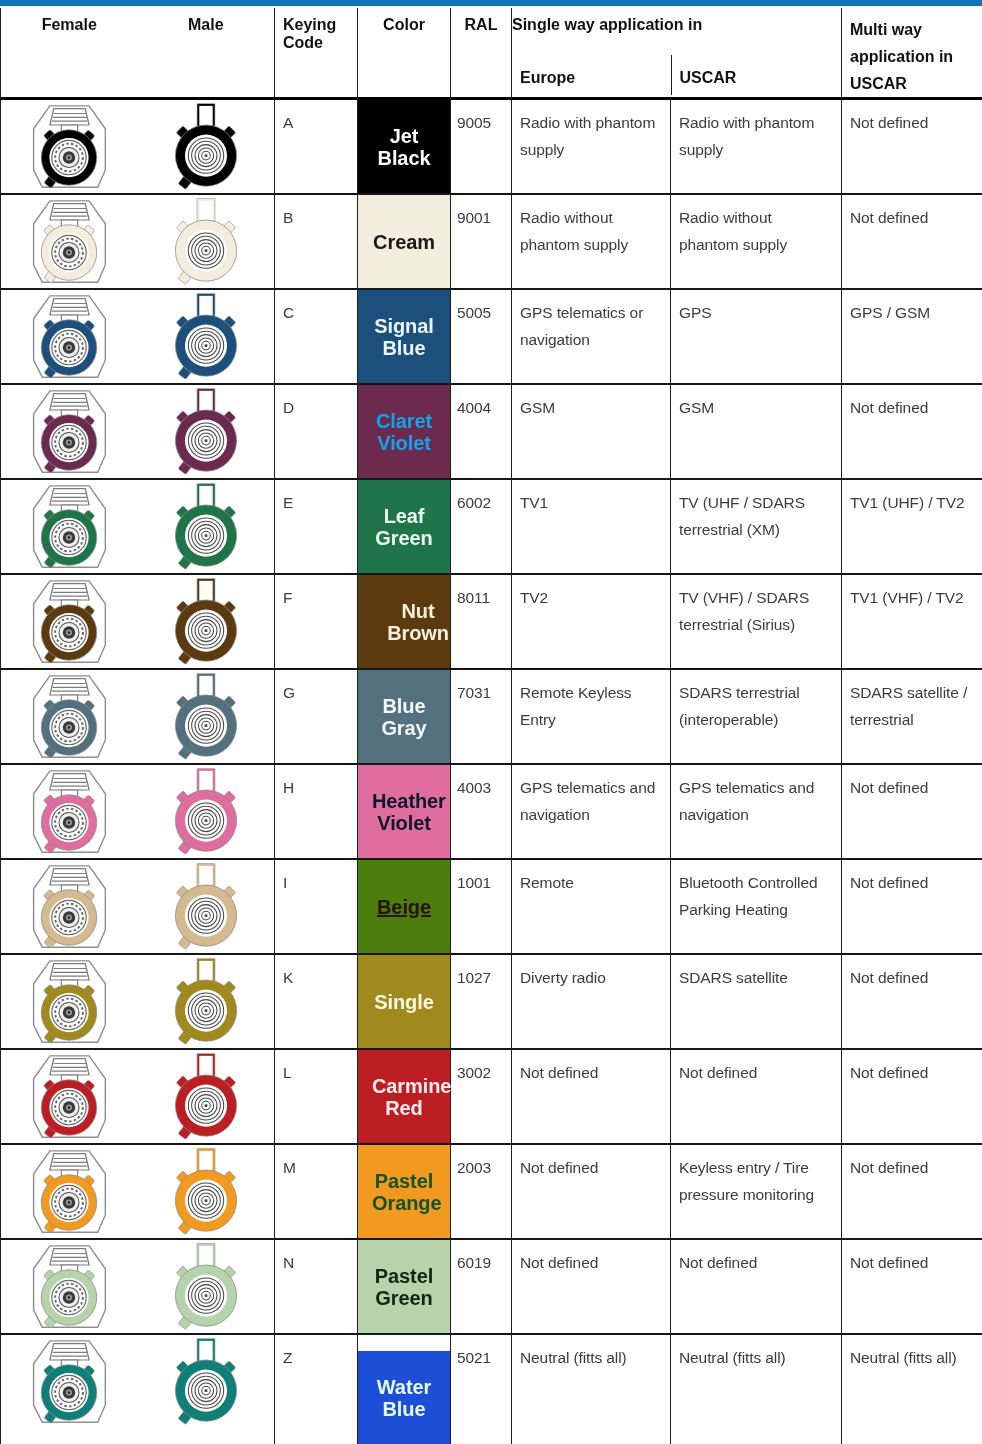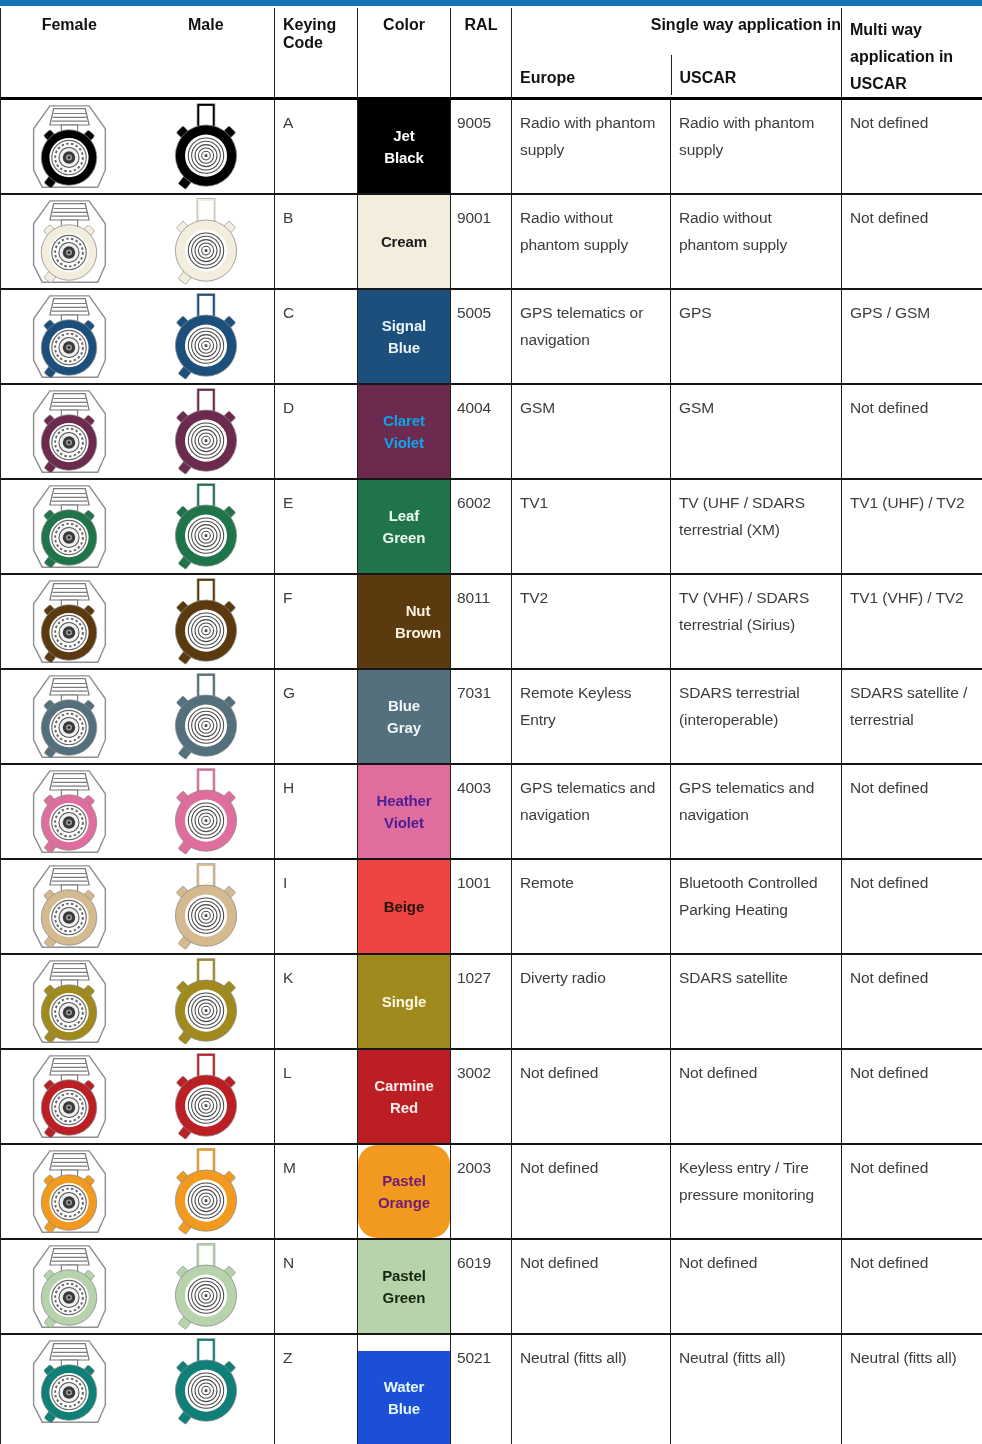--- a/index.html
+++ b/index.html
@@ -32,21 +32,21 @@
   }
   th.b-l, td.b-l { border-left: 1px solid #1f1f1f; }
 
   .pair-header { display: flex; }
   .pair-header span { flex: 1; text-align: center; padding-top: 8px; }
 
   .th-pad { padding: 8px 0 0 8px; }
   .th-center { text-align: center; padding-top: 8px; }
 
   .single-way { display: flex; flex-direction: column; height: 87px; }
-  .single-way .sw-title { text-align: right; padding-top: 8px; flex: 1; }
+  .single-way .sw-title { text-align: left; padding-top: 8px; flex: 1; }
   .single-way .sw-sub { display: flex; height: 40px; align-items: flex-end; }
   .single-way .sw-sub .half-eu { width: 159px; padding: 0 0 8px 8px; }
   .single-way .sw-sub .half-us { width: 171px; padding: 0 0 8px 8px; border-left: 1px solid #1f1f1f; height: 40px; display: flex; align-items: flex-end; }
 
   tbody td {
     height: 95px;
     vertical-align: top;
     border-top: 2px solid #161616;
     font-size: 15.5px;
     line-height: 27px;
@@ -61,21 +61,21 @@
   td.cell-code { padding: 9px 0 0 8px; }
   td.cell-ral  { padding: 9px 0 16px 6px; }
   td.cell-app  { padding: 9px 8px 0 8px; }
 
   td.cell-color { padding: 0; }
   .color-fill {
     width: 100%; height: 93px;
     display: flex; align-items: center; justify-content: center;
     text-align: center;
     font-weight: bold;
-    font-size: 15px;
+    font-size: 20px;
     line-height: 22px;
   }
   .color-fill span { display: inline-block; max-width: 64px; }
 </style>
 </head>
 <body>
 
 <div class="accent-bar top" style="background: rgb(18, 115, 181);"></div>
 <div class="gap-top"></div>
 
@@ -658,21 +658,21 @@
             <circle cx="52" cy="55" r="11.5" fill="none" stroke="#4a4a4a" stroke-width="1.1"></circle>
             <circle cx="52" cy="55" r="8" fill="none" stroke="#4a4a4a" stroke-width="1.1"></circle>
             <circle cx="52" cy="55" r="4.5" fill="#ffffff" stroke="#4a4a4a" stroke-width="1.1"></circle>
             <rect x="50.6" y="53.6" width="2.8" height="2.8" fill="#4a4a4a"></rect>
           </svg>
         </div>
       </div>
     </td>
     <td class="cell-code b-l">H</td>
     <td class="cell-color b-l">
-      <div class="color-fill" style="background: rgb(223, 110, 158); color: #4c1d95;">
+      <div class="color-fill" style="background: rgb(223, 110, 158); color: #0f172a;">
         <span>Heather Violet</span>
       </div>
     </td>
     <td class="cell-ral b-l">4003</td>
     <td class="cell-app b-l">GPS telematics and navigation</td>
     <td class="cell-app b-l">GPS telematics and navigation</td>
     <td class="cell-app b-l">Not defined</td>
   </tr>
 
   <tr>
@@ -727,21 +727,21 @@
             <circle cx="52" cy="55" r="11.5" fill="none" stroke="#4a4a4a" stroke-width="1.1"></circle>
             <circle cx="52" cy="55" r="8" fill="none" stroke="#4a4a4a" stroke-width="1.1"></circle>
             <circle cx="52" cy="55" r="4.5" fill="#ffffff" stroke="#4a4a4a" stroke-width="1.1"></circle>
             <rect x="50.6" y="53.6" width="2.8" height="2.8" fill="#4a4a4a"></rect>
           </svg>
         </div>
       </div>
     </td>
     <td class="cell-code b-l">I</td>
     <td class="cell-color b-l">
-      <div class="color-fill" style="background: #ef4444; color: rgb(36, 21, 5);">
+      <div class="color-fill" style="background: #4d7c0f; color: rgb(36, 21, 5); text-decoration: underline;">
         <span>Beige</span>
       </div>
     </td>
     <td class="cell-ral b-l">1001</td>
     <td class="cell-app b-l">Remote</td>
     <td class="cell-app b-l">Bluetooth Controlled Parking Heating</td>
     <td class="cell-app b-l">Not defined</td>
   </tr>
 
   <tr>
@@ -934,21 +934,21 @@
             <circle cx="52" cy="55" r="11.5" fill="none" stroke="#4a4a4a" stroke-width="1.1"></circle>
             <circle cx="52" cy="55" r="8" fill="none" stroke="#4a4a4a" stroke-width="1.1"></circle>
             <circle cx="52" cy="55" r="4.5" fill="#ffffff" stroke="#4a4a4a" stroke-width="1.1"></circle>
             <rect x="50.6" y="53.6" width="2.8" height="2.8" fill="#4a4a4a"></rect>
           </svg>
         </div>
       </div>
     </td>
     <td class="cell-code b-l">M</td>
     <td class="cell-color b-l">
-      <div class="color-fill" style="background: rgb(242, 154, 31); color: #701a75; border-radius: 19px;">
+      <div class="color-fill" style="background: rgb(242, 154, 31); color: #14532d;">
         <span>Pastel Orange</span>
       </div>
     </td>
     <td class="cell-ral b-l">2003</td>
     <td class="cell-app b-l">Not defined</td>
     <td class="cell-app b-l">Keyless entry / Tire pressure monitoring</td>
     <td class="cell-app b-l">Not defined</td>
   </tr>
 
   <tr>

